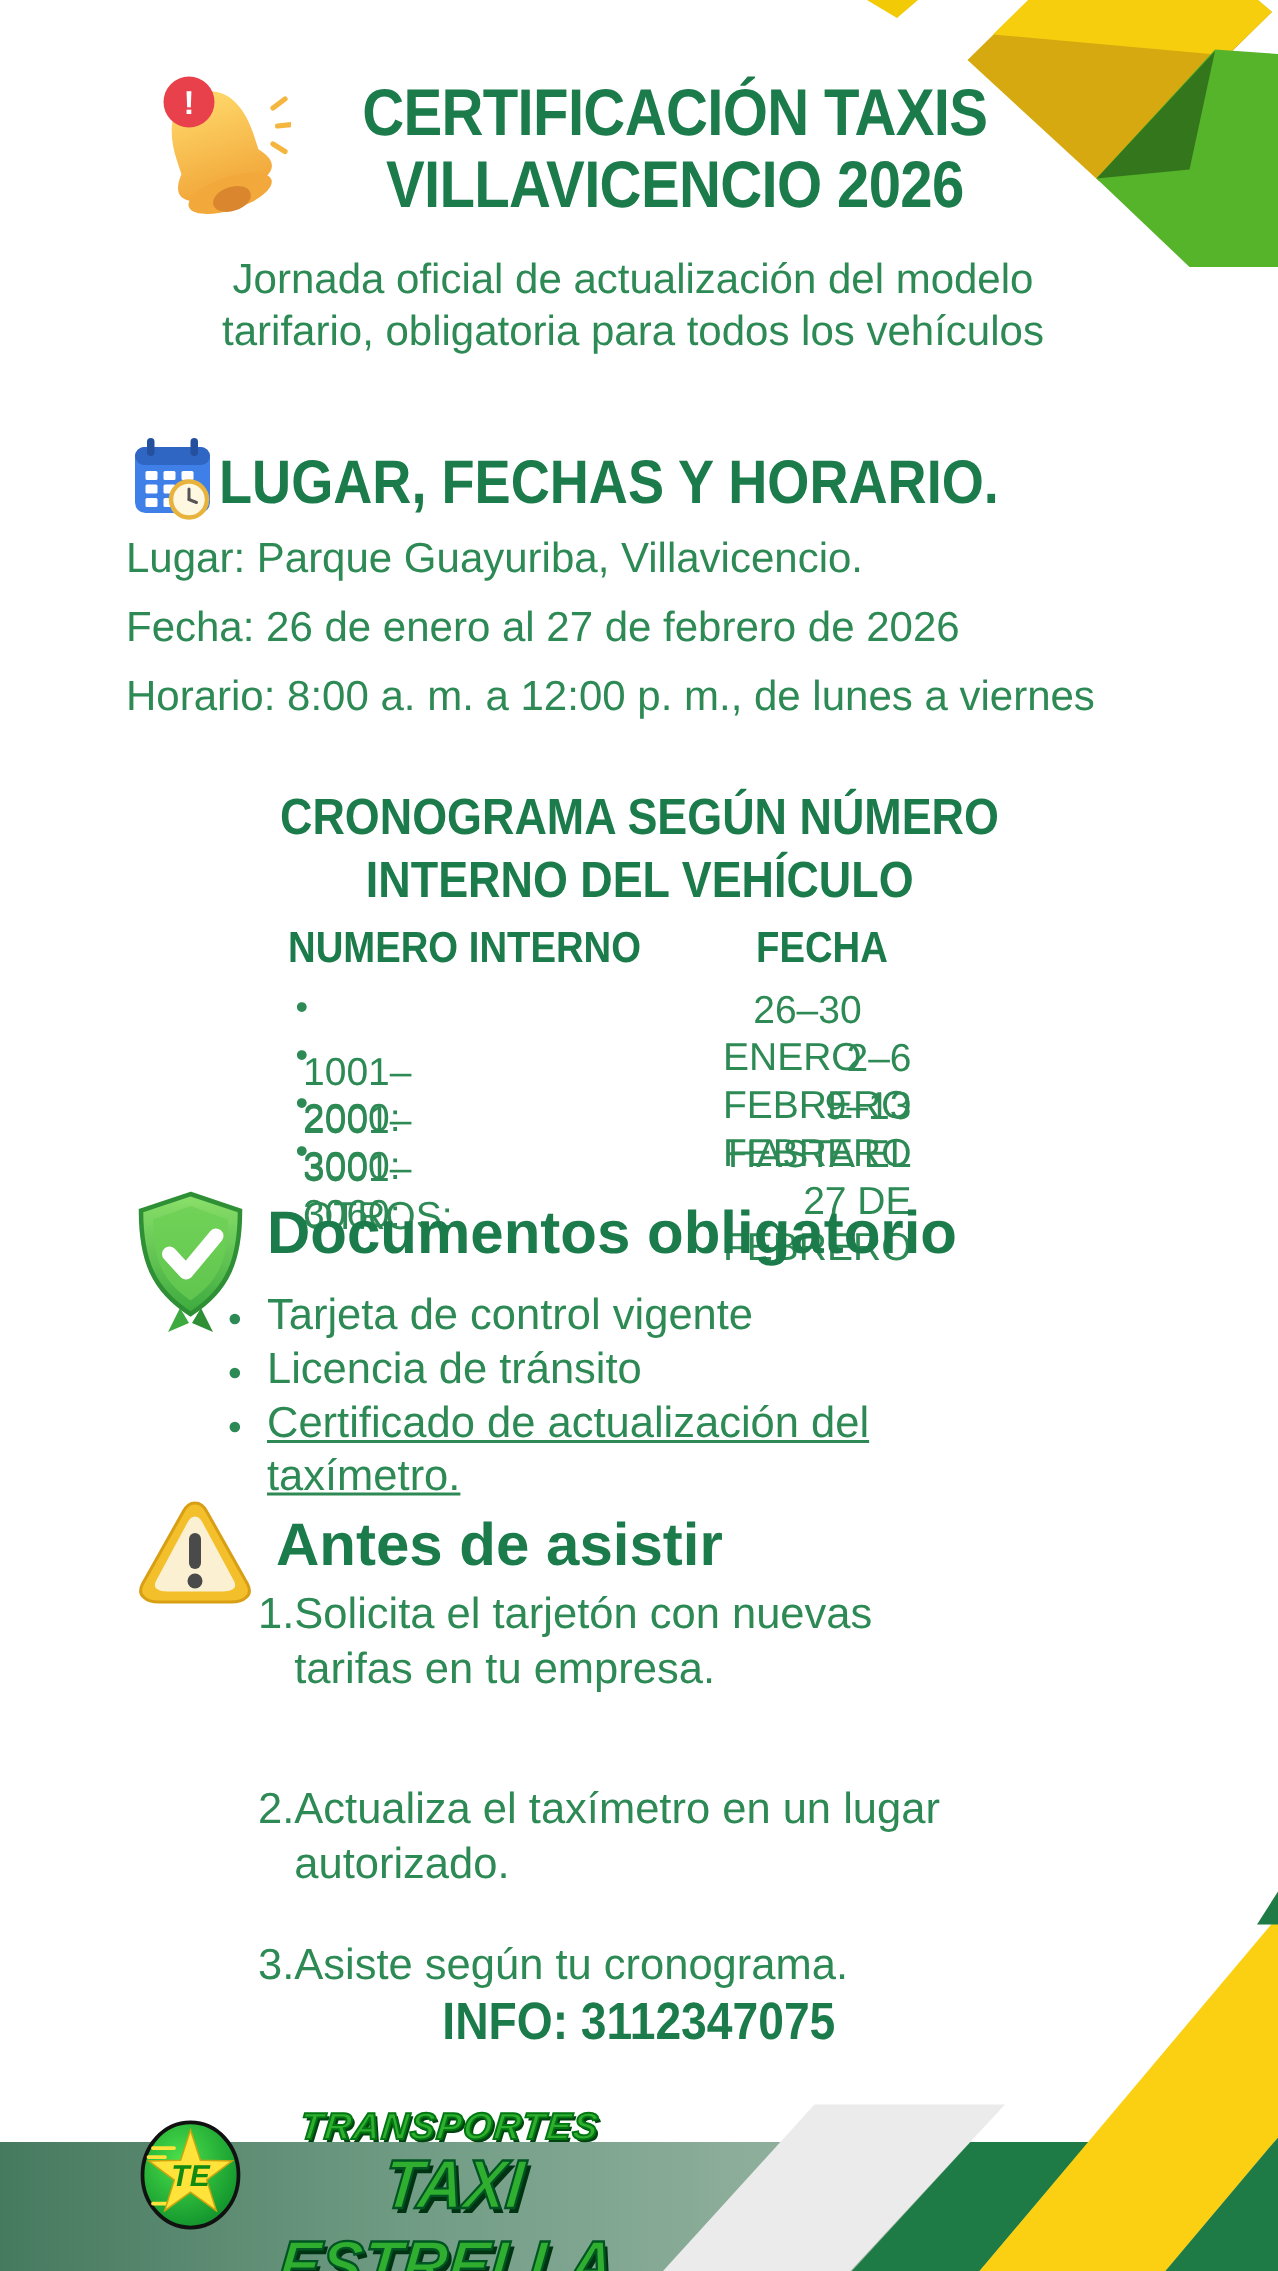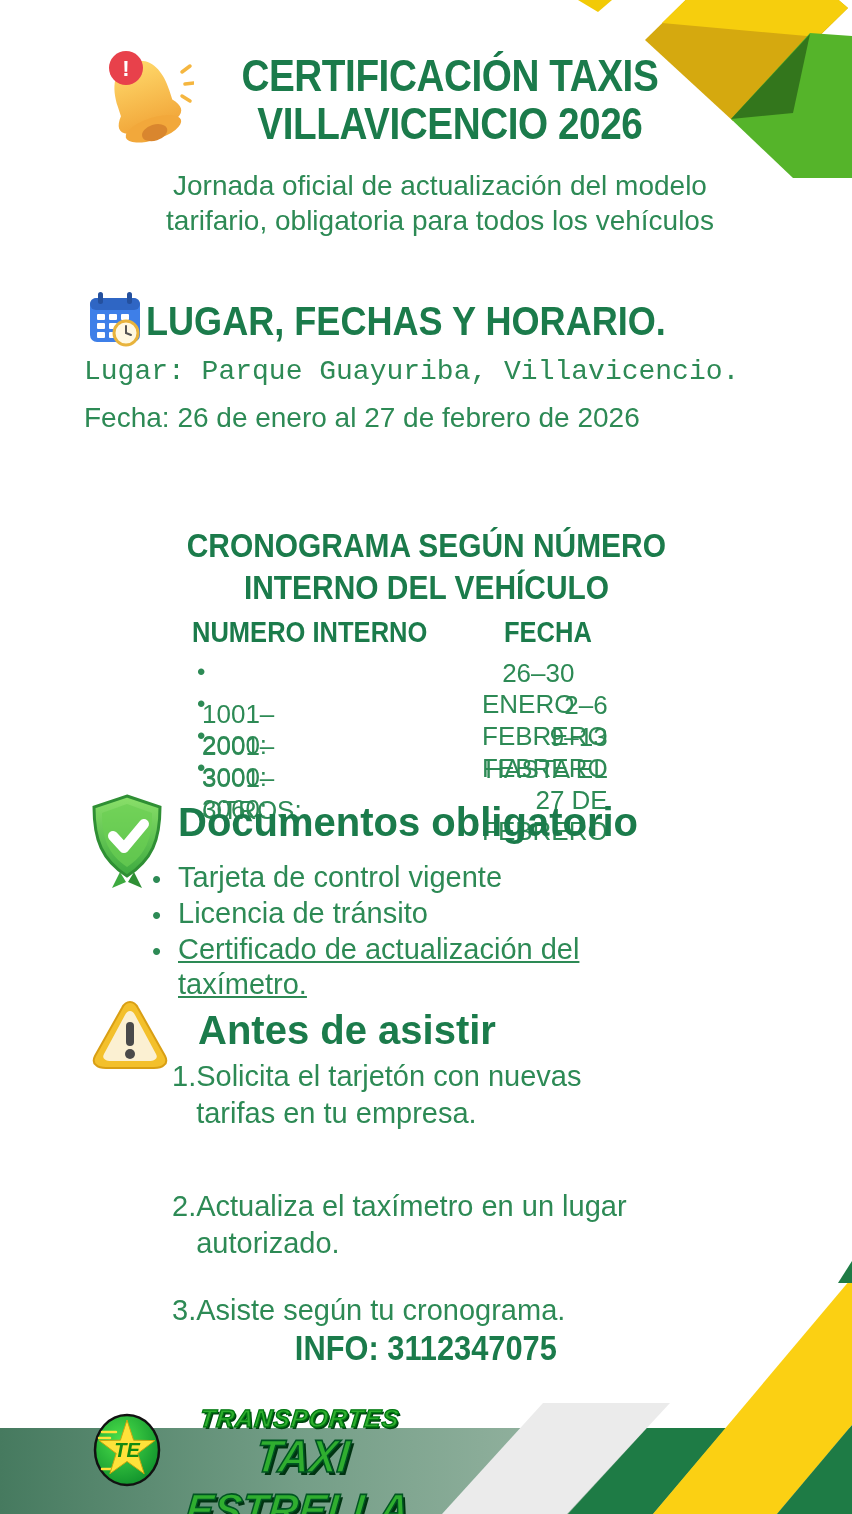--- a/index.html
+++ b/index.html
@@ -9,33 +9,33 @@
     font-family:"Liberation Sans", sans-serif;
   }
   .decor{position:absolute; left:0; top:0; width:852px; height:1514px; z-index:0;}
   .content{position:absolute; left:0; top:0; width:852px; height:1514px; z-index:1;}
   .abs{position:absolute;}
   .green-title{color:#1B7B4B; font-weight:bold;}
   .green-body{color:#2D8A55;}
   .cond{display:inline-block; transform:scaleX(.88); transform-origin:left center; white-space:nowrap;}
   .cond-c{display:inline-block; transform:scaleX(.88); transform-origin:center center; white-space:nowrap;}
   .title-block{left:150px; top:52px; width:600px; text-align:center; font-size:44px; line-height:48px; letter-spacing:-.5px;}
-  .intro-block{left:80px; top:168px; width:720px; text-align:center; font-size:28px; line-height:35px;}
+  .intro-block{left:62px; top:168px; width:720px; text-align:center; font-size:28px; line-height:35px;}
   .loc-heading{left:146px; top:298px; font-size:41px;}
   .loc-line{left:84px; font-size:28px;}
   .sched-heading{left:56px; top:524px; width:740px; text-align:center; font-size:34px; line-height:42px;}
   .tbl-head{font-size:29px; top:616px;}
   .row{font-size:26px;}
   .row .bullet{position:absolute; left:197px; font-size:24px;}
   .row .range{position:absolute; left:202px;margin-top:41px;}
   .row .rdate{position:absolute; left:482px;text-align:right;}
   .docs-heading{left:178px; top:800px; font-size:40px;}
   .doc-item{left:178px; font-size:29px; line-height:35px; width:510px;}
   .doc-bullet{left:152px; font-size:26px;}
-  .before-heading{left:198px; top:1008px; font-size:40px;}
+  .before-heading{left:184px; top:1008px; font-size:40px;}
   .step{display:flex; font-size:29px; line-height:37px;}
   .step .num{flex:0 0 auto;}
   .step .stext{width:442px;}
   .info-line{left:46px; top:1328px; width:760px; text-align:center; font-size:35px;}
   .wordmark{left:160px; top:1404px; width:280px; text-align:center; z-index:3;}
   .brand1{
     font-size:25px; font-weight:bold; font-style:italic; letter-spacing:1px;
     color:#2fae2f; -webkit-text-stroke:1.3px #071; text-shadow:2px 2px 0 #041;
     transform:skewX(-6deg); display:inline-block;
   }
@@ -129,22 +129,23 @@
       </g>
       <circle cx="42" cy="45" r="12" fill="#FFF8E1" stroke="#E8B33C" stroke-width="3"></circle>
       <line x1="42" y1="45" x2="42" y2="38" stroke="#555" stroke-width="2" stroke-linecap="round"></line>
       <line x1="42" y1="45" x2="47" y2="47" stroke="#555" stroke-width="2" stroke-linecap="round"></line>
     </svg>
 
     <div class="abs green-title loc-heading">
       <span class="cond">LUGAR, FECHAS Y HORARIO.</span>
     </div>
 
-    <div class="abs green-body loc-line" style="top:356px;font-family:Liberation Mono, monospace;">Lugar: Parque Guayuriba, Villavicencio.</div>
+    <div class="abs green-body loc-line" style="top:356px;">Lugar: Parque Guayuriba, Villavicencio.</div>
     <div class="abs green-body loc-line" style="top:402px;">Fecha: 26 de enero al 27 de febrero de 2026</div>
+    <div class="abs green-body loc-line" style="top:448px;">Horario: 8:00 a. m. a 12:00 p. m., de lunes a viernes</div>
 
     <div class="abs green-title sched-heading">
       <div><span class="cond-c">CRONOGRAMA SEGÚN NÚMERO</span></div>
       <div><span class="cond-c">INTERNO DEL VEHÍCULO</span></div>
     </div>
 
     <div class="abs green-title tbl-head" style="left:192px;">
       <span class="cond">NUMERO INTERNO</span>
     </div>
     <div class="abs green-title tbl-head" style="left:504px;text-decoration:underline;">

